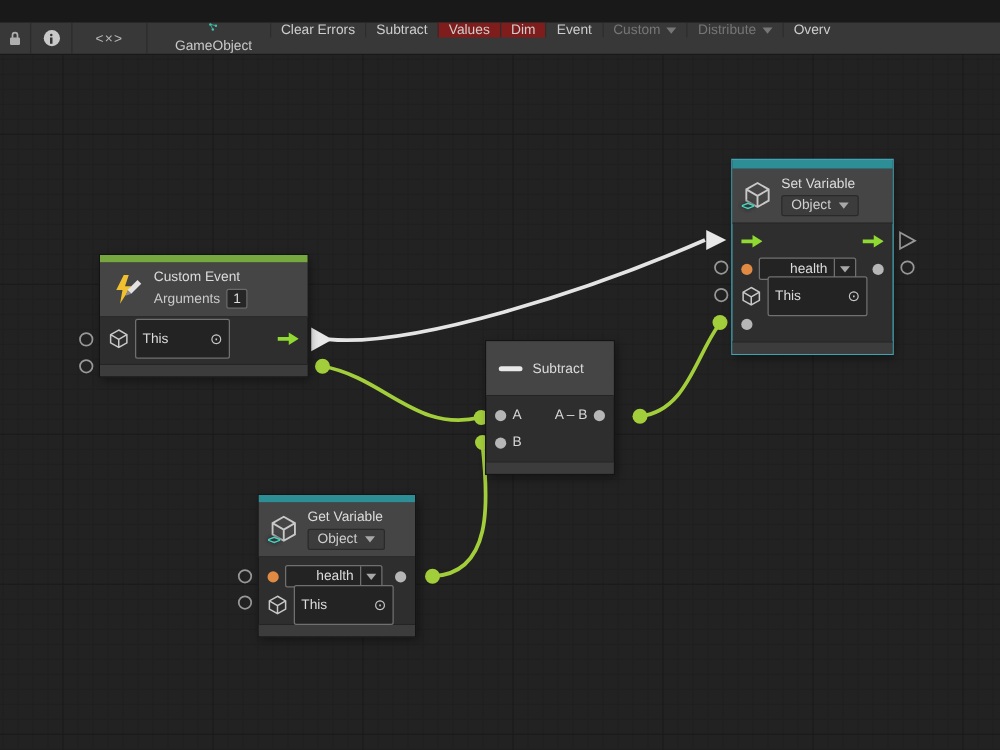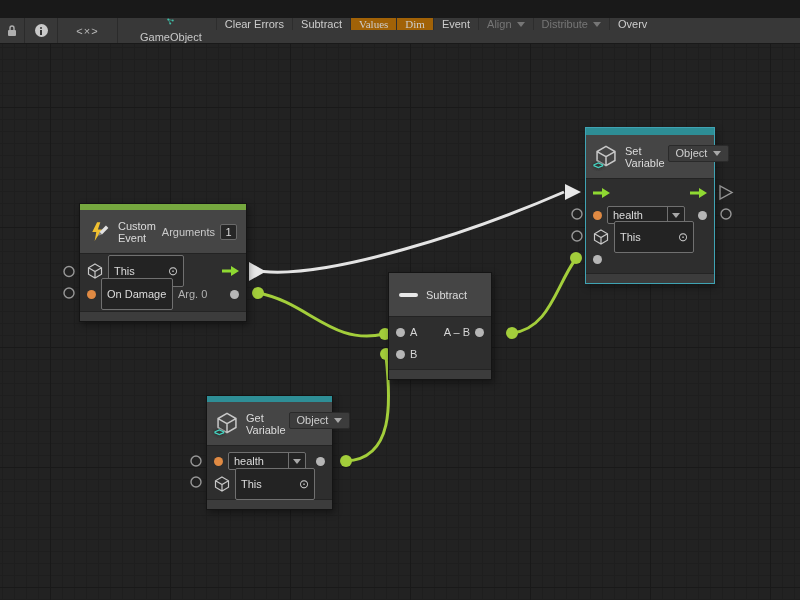--- a/index.html
+++ b/index.html
@@ -23,21 +23,21 @@
   .tseg.lock { width:25px; } .tseg.info { width:33px; } .tseg.code { width:60px; color:#b9b9b9; letter-spacing:1px; }
   .infoicon { width:13px; height:13px; border-radius:50%; background:#c9c9c9; position:relative; }
   .infoicon::before { content:""; position:absolute; left:5.5px; top:2.5px; width:2px; height:2px; background:#333; border-radius:50%; }
   .infoicon::after  { content:""; position:absolute; left:5.5px; top:5.5px; width:2px; height:5px; background:#333; }
   .go-wrap { display:flex; align-items:center; gap:6px; margin-left:22px;flex-direction:column; }
   .zoom-wrap { display:flex; align-items:center; margin-left:32px; }
   .zoom-track { position:relative; width:88px; height:1px; background:#7d7d7d; margin:0 4px 0 10px; }
   .zoom-handle { position:absolute; right:-2px; top:-4.5px; width:10px; height:10px; border-radius:50%; background:#909090; }
   .tbuttons { display:flex; align-items:flex-start; margin-left:14px; }
   .tbtn { display:flex; align-items:center; gap:5px; padding:0 8px; border-left:1px solid #2d2d2d; color:#cdcdcd; white-space:nowrap; }
-  .tbtn.active { background:#a16207;font-family:Liberation Serif, serif; }
+  .tbtn.active { background:#7f1d1d; }
   .tbtn.disabled { color:#767676; }
   .caret-sm { width:0; height:0; border-left:4px solid transparent; border-right:4px solid transparent; border-top:5px solid #a8a8a8; }
   .tbtn.disabled .caret-sm { border-top-color:#767676; }
 
   
   .canvas { position:absolute; left:0; top:44px; width:800px; height:556px; background-color:#222;
     background-image:
       linear-gradient(to right, #191919 1px, transparent 1px),
       linear-gradient(to bottom, #191919 1px, transparent 1px),
       linear-gradient(to right, #1e1e1e 1px, transparent 1px),
@@ -48,25 +48,25 @@
   svg.wires { position:absolute; left:0; top:0; width:800px; height:600px; z-index:1; }
 
   
   .node { position:absolute; z-index:2; background:#2e2e2e; border:1px solid #141414;
     box-shadow:2px 3px 7px rgba(0,0,0,.4); font-size:11px; color:#d6d6d6; }
   .node.selected { border:1px solid #3fa3b3; }
   .colorbar { width:100%; } .colorbar.green { height:6px; background:#76a83f; }
   .colorbar.teal { height:6px; background:#2e8e96; } .node.selected .colorbar.teal { height:7px; }
   .nhead { background:#454545; border-bottom:1px solid #232323; display:flex; align-items:center; gap:8px;
     padding:0 9px; height:44px; }
-  .nhead .htext { display:flex; flex-direction:row; gap:3px; }
+  .nhead .htext { display:flex; flex-direction:column; gap:3px; }
   .ntitle { color:#dcdcdc; }
   .nbody { display:flex; flex-direction:column; }
   .nfoot { height:10px; background:#3c3c3c; border-top:1px solid #242424; }
-  .nrow { display:flex; align-items:center; gap:5px; height:20px; }
+  .nrow { display:flex; align-items:center; gap:5px; height:20px;text-align:right; }
   .pdot { width:9px; height:9px; border-radius:50%; flex:none; }
   .pdot.orange { background:#e08a43; } .pdot.gray { background:#b6b6b6; }
   .field { background:#232323; border:1px solid #707070; border-radius:2px; height:18px;
     display:flex; align-items:center; padding:15px 5px; color:#dcdcdc; flex:none; }
   .field .target { margin-left:auto; color:#c9c9c9; font-size:12px; line-height:10px; }
   .field.split { padding:0; }
   .field.split .ftext { padding:0 5px; flex:1; }
   .field.split .fcaret { border-left:1px solid #707070; align-self:stretch; display:flex;
     align-items:center; padding:0 4px; }
   .dropdown { background:#3c3c3c; border:1px solid #2a2a2a; border-radius:2px; height:17px;
@@ -110,21 +110,21 @@
       </svg>
       <span>GameObject</span>
     </div>
     <div class="tbuttons">
       <div class="tbtn">Clear Errors</div>
       <div class="tbtn">Subtract</div>
       <div class="tbtn active">Values</div>
       <div class="tbtn active">Dim</div>
       <div class="tbtn">Event</div>
       <div class="tbtn disabled">
-        <span>Align</span>
+        <span>Custom</span>
         <span class="caret-sm"></span>
       </div>
       <div class="tbtn disabled">
         <span>Distribute</span>
         <span class="caret-sm"></span>
       </div>
       <div class="tbtn">Overv</div>
     </div>
   </div>
 
@@ -181,29 +181,20 @@
           <span>This</span>
           <span class="target">⊙</span>
         </span>
         <span class="spacer"></span>
         <span class="flowarrow">
           <svg width="17" height="12" viewBox="0 0 17 12">
               <path d="M0 4.5 H9 V1 L17 6 L9 11 V7.5 H0 Z" fill="#8fd932"></path>
             </svg>
         </span>
       </div>
-      <div class="nrow">
-        <span class="pdot orange"></span>
-        <span class="field" style="width:72px;">
-          <span>On Damage</span>
-        </span>
-        <span class="arg-label">Arg. 0</span>
-        <span class="spacer"></span>
-        <span class="pdot gray"></span>
-      </div>
     </div>
     <div class="nfoot"></div>
   </div>
 
   <div class="node" style="left:388px; top:272px; width:104px;">
     <div class="nhead" style="padding:0 10px;">
       <span class="minusbar"></span>
       <span class="ntitle">Subtract</span>
     </div>
     <div class="nbody" style="padding:5px 7px;">

